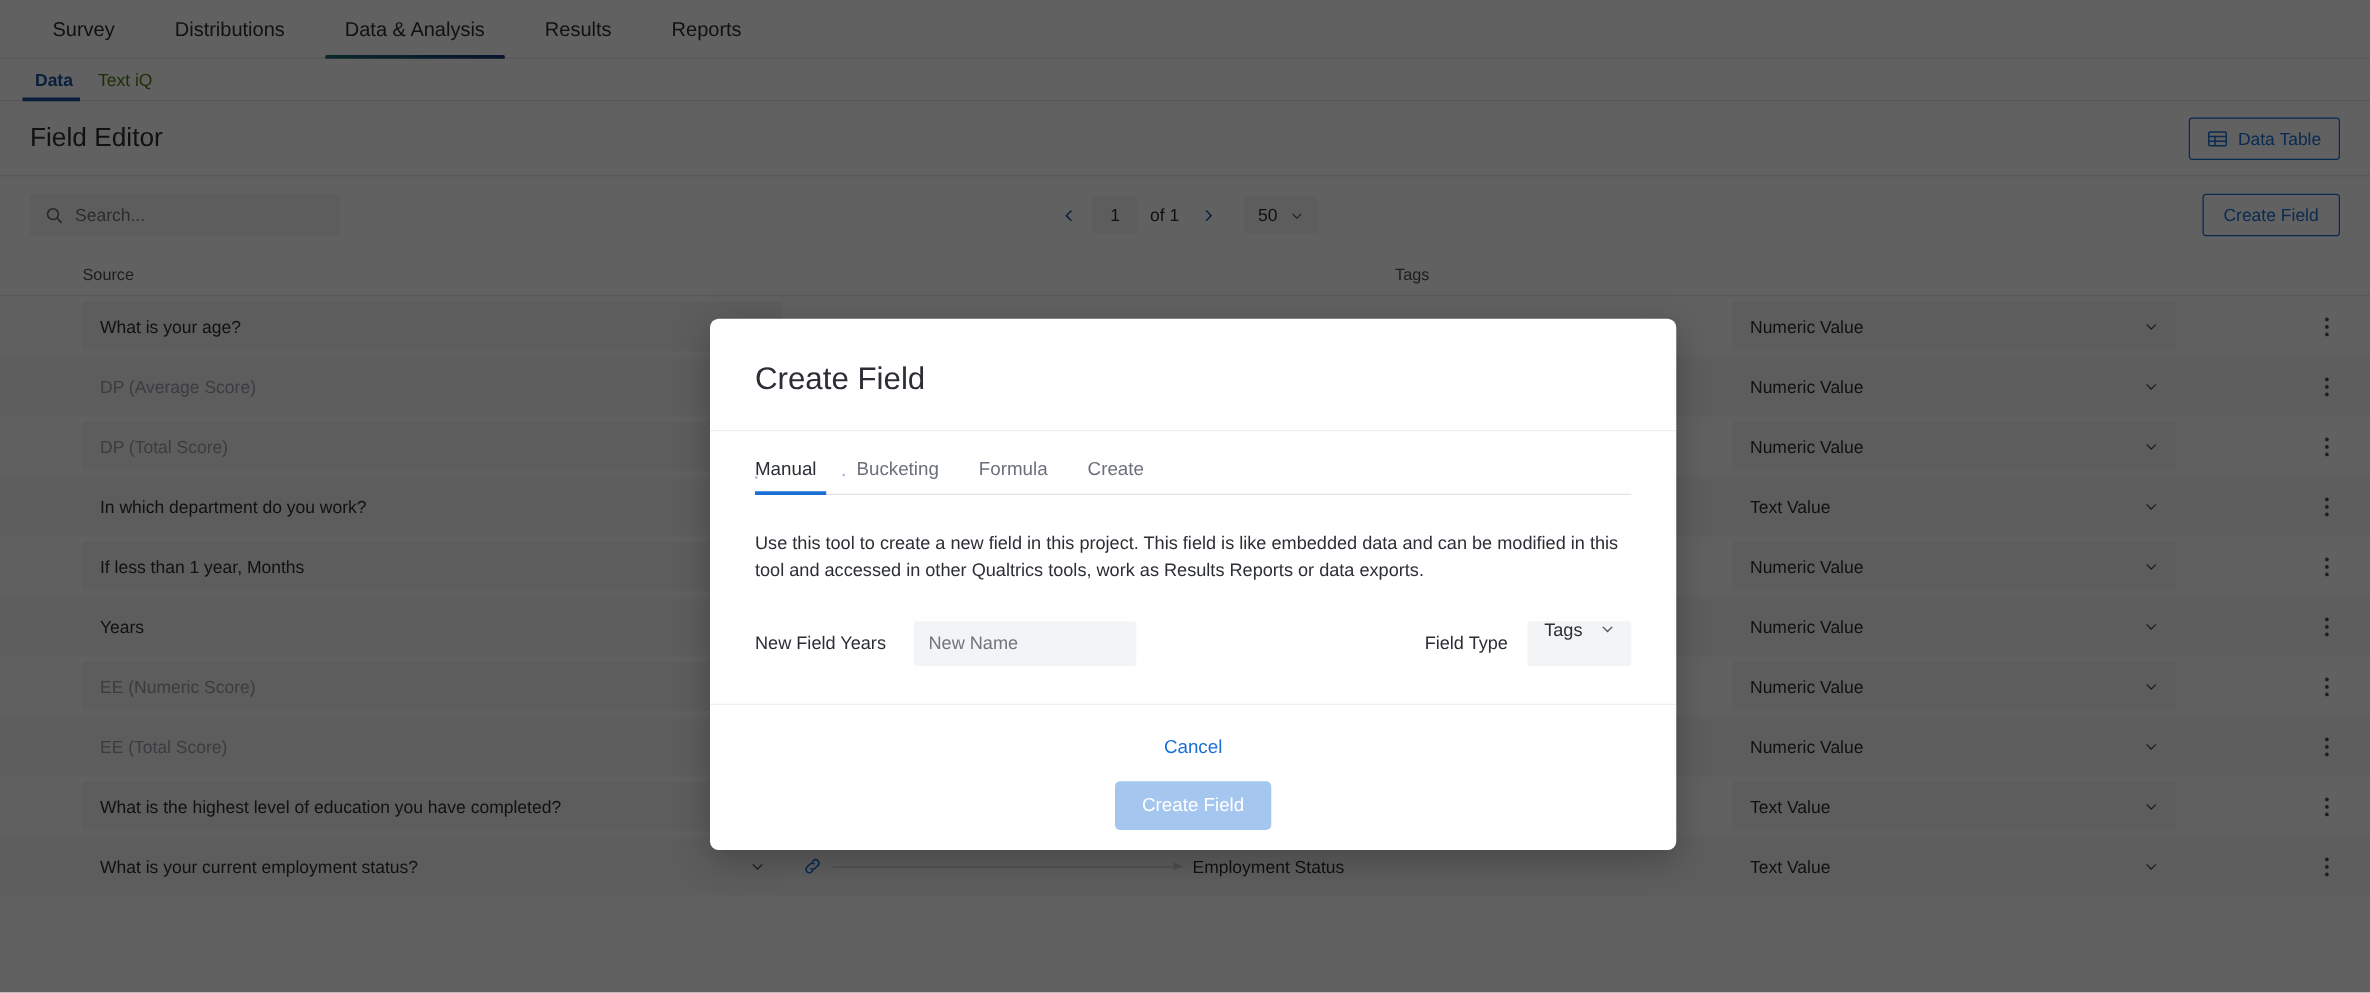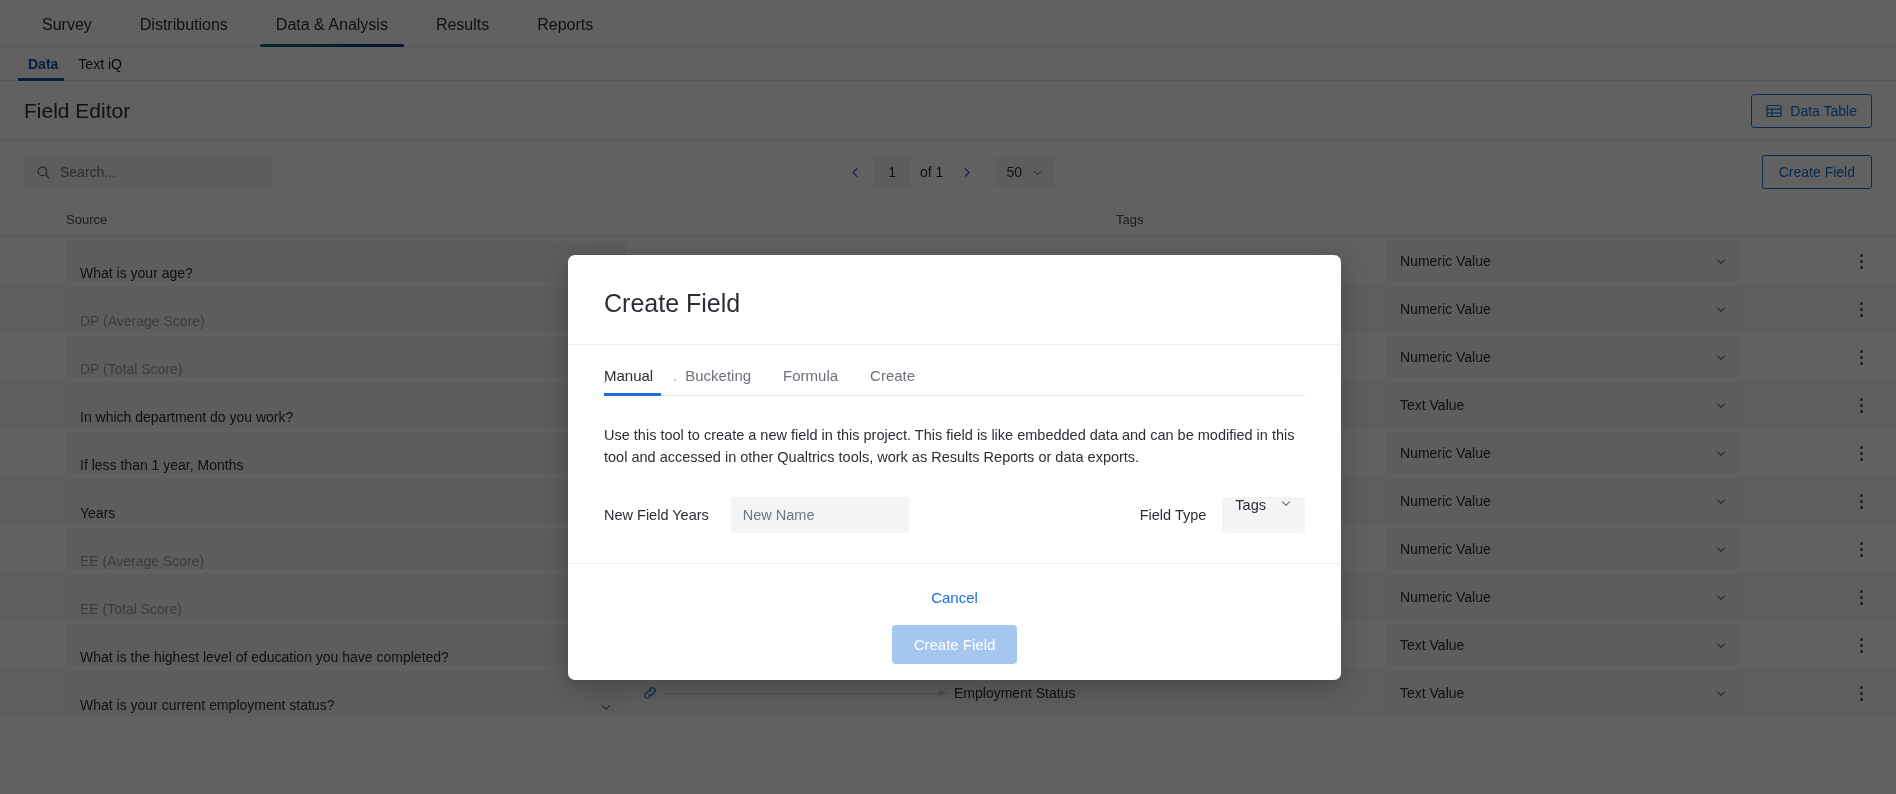--- a/index.html
+++ b/index.html
@@ -52,21 +52,21 @@
     display: flex; align-items: flex-end;
     height: 34px;
     padding: 0 18px;
     border-bottom: 1px solid #e3e4e8;
     background: #fff;
   }
   .subnav-item {
     position: relative;
     padding: 0 10px 8px 10px;
     font-size: 14px;
-    color: #0f172a;
+    color: #4d7c0f;
     cursor: pointer;
   }
   .subnav-item.active {
     color: #1a4fa0;
     font-weight: bold;
   }
   .subnav-item.active::after {
     content: "";
     position: absolute; left: 0; right: 4px; bottom: -1px;
     height: 3px;
@@ -162,21 +162,21 @@
   }
   .trow.alt { background: #f7f8f9; }
   .cell-pill {
     display: flex; align-items: center; justify-content: space-between;
     height: 40px; padding: 0 14px;
     background: #f3f4f6; border-radius: 3px;
     font-size: 14px; color: #2b2e34;
     overflow: hidden; white-space: nowrap;
   }
   .cell-pill.muted { color: #9a9ea6; background: #f3f4f6; }
-  .cell-source { width: 560px; align-items: flex-end; }
+  .cell-source { width: 560px; }
   .cell-type   { width: 355px; }
   .link-mid {
     width: 320px; display: flex; align-items: center; gap: 8px;
     color: #1a6fd4; padding-left: 16px;
   }
   .arrow-line {
     flex: 1; height: 1px; background: #c8cbd1; position: relative;
   }
   .arrow-line::after {
     content: ""; position: absolute; right: 0; top: -3px;
@@ -516,21 +516,21 @@
             </span>
           </div>
           <div class="kebab">
             <i></i>
             <i></i>
             <i></i>
           </div>
         </div>
         <div class="trow">
           <div class="cell-pill cell-source muted">
-            <span>EE (Average Score)</span>
+            <span>EE (Numeric Score)</span>
             <span class="chev">
               <svg width="12" height="12" viewBox="0 0 16 16" fill="none" stroke="#4b4f57" stroke-width="1.4">
                 <polyline points="3,6 8,11 13,6"></polyline>
               </svg>
             </span>
           </div>
           <div class="link-mid"></div>
           <div class="cell-target"></div>
           <div class="cell-pill cell-type">
             <span>Numeric Value</span>

